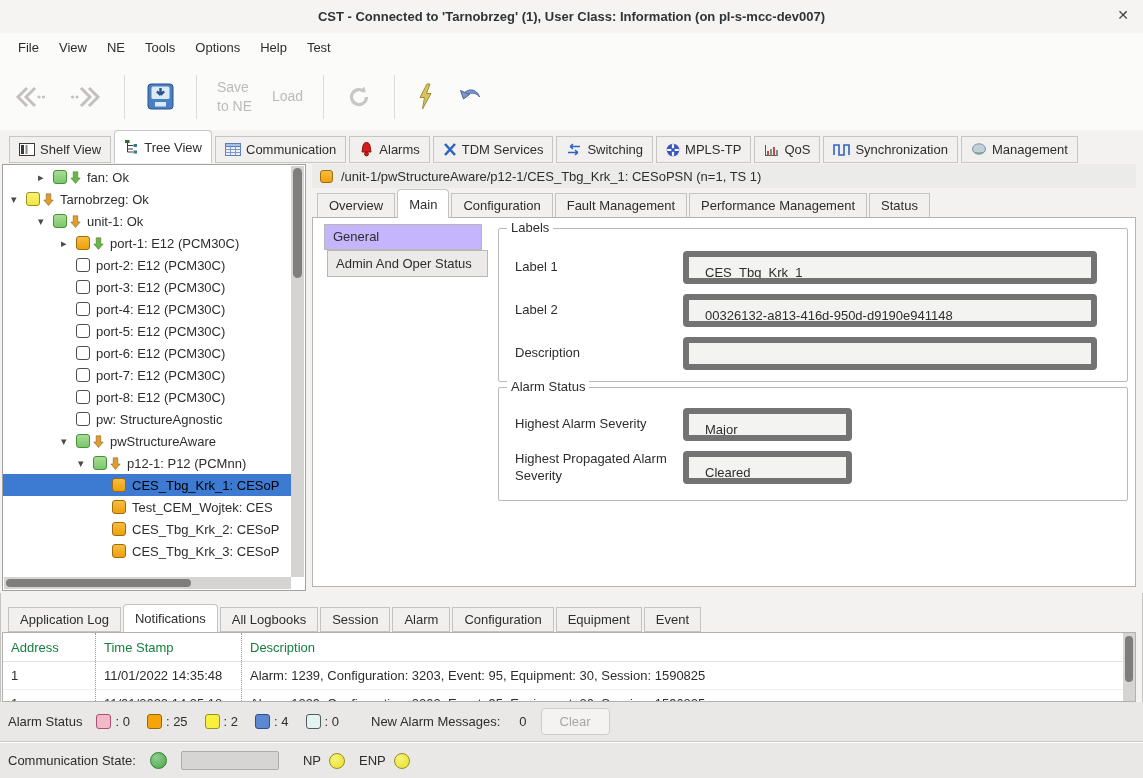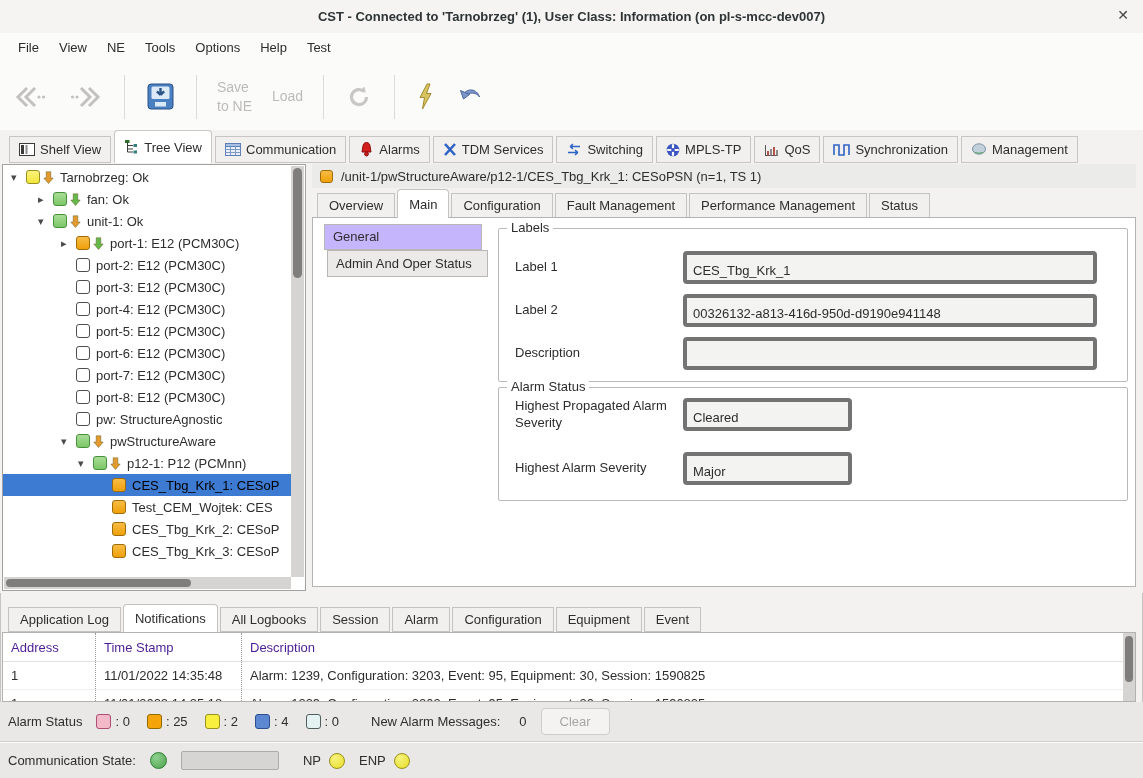--- a/index.html
+++ b/index.html
@@ -70,32 +70,32 @@
   .detailbody{position:absolute;left:2px;top:54px;right:7px;bottom:6px;background:#fff;border:1px solid #b5b3b1;box-sizing:border-box;}
   .sidetab{position:absolute;box-sizing:border-box;padding-left:8px;line-height:24px;}
   .sidetab.sel{left:11px;top:6px;width:158px;height:26px;background:#c4b5fd;border:1px solid #b9b7b5;}
   .sidetab.unsel{left:14px;top:32px;width:161px;height:27px;background:#eceae8;border:1px solid #b9b7b5;line-height:26px;}
   .grp{position:absolute;border:1px solid #bcbab8;border-radius:2px;}
   .grp-legend{position:absolute;top:-9px;left:8px;background:#fff;padding:0 4px;}
   .grp1{left:185px;top:10px;width:628px;height:152px;}
   .grp2{left:185px;top:169px;width:628px;height:112px;}
   .frow{display:flex;align-items:center;margin-left:16px;}
   .flabel{width:168px;flex:none;line-height:1.3;}
-  .finput{height:33px;box-sizing:border-box;background:#f3f3f2;border:4px solid #737373;border-radius:4px;
-          padding:0 6px;line-height:31px;white-space:nowrap;overflow:hidden;}
+  .finput{height:33px;box-sizing:border-box;background:#f3f3f2;border:6px solid #737373;border-radius:4px;
+          padding:0 16px;line-height:31px;white-space:nowrap;overflow:hidden;}
   .w-wide{width:414px;}
   .w-med{width:169px;}
 
   
   .logtabs{position:absolute;left:8px;top:604px;height:28px;display:flex;align-items:flex-end;}
   .logtab{height:25px;display:flex;align-items:center;padding:0 11px;background:#f1f0ee;border:1px solid #c5c3c1;margin-right:2px;box-sizing:border-box;white-space:nowrap;}
   .logtab.active{background:#fff;height:28px;border-bottom:none;border-radius:4px 4px 0 0;z-index:2;}
   .logtable{position:absolute;left:2px;top:632px;right:7px;height:70px;background:#fff;border:1px solid #b3b1af;box-sizing:border-box;overflow:hidden;}
   .trow{display:grid;grid-template-columns:93px 146px auto;}
-  .thead{height:28px;color:#4c1d95;border-bottom:1px solid #e3e1df;}
+  .thead{height:28px;color:#15803d;border-bottom:1px solid #e3e1df;}
   .tbody-row{height:27px;border-bottom:1px solid #f0efed;}
   .tcell{padding-left:8px;display:flex;align-items:center;white-space:nowrap;overflow:hidden;}
   .tcell.div{border-right:1px dotted #9a9896;}
   .tablescroll{position:absolute;right:0;top:0;bottom:0;width:12px;background:#d6d4d2;}
   .tablescroll .thumb{width:8px;margin:3px 2px;height:46px;background:#7f7d7b;border-radius:4px;}
 
   
   .alarmbar{position:absolute;left:0;top:702px;right:0;height:40px;background:#e9e8e6;border-bottom:1px solid #cfcdcb;
             display:flex;align-items:center;box-sizing:border-box;}
   .ab-label{margin-left:8px;}
@@ -288,45 +288,45 @@
       <span>Management</span>
     </div>
   </div>
 
   <div class="main">
 
     <div class="treepanel">
       <div class="treerows">
 
           <div class="tree-row row-normal">
+            <span class="ind ind-1"></span>
+            <span class="exp exp-closed"></span>
+            <span class="sq sq-green"></span>
+            <span class="arr arr-green">
+              <svg width="11" height="13" viewBox="0 0 11 13">
+                <path d="M5.5 12.5 L0.8 7 H3.2 V0.8 H7.8 V7 H10.2 Z" fill="currentColor" stroke="#6b5a20" stroke-width="0.5"></path>
+              </svg>
+            </span>
+            <span class="tree-lbl">fan: Ok</span>
+          </div>
+
+          <div class="tree-row row-normal">
             <span class="ind ind-0"></span>
             <span class="exp exp-open"></span>
             <span class="sq sq-yellow"></span>
             <span class="arr arr-orange">
               <svg width="11" height="13" viewBox="0 0 11 13">
                 <path d="M5.5 12.5 L0.8 7 H3.2 V0.8 H7.8 V7 H10.2 Z" fill="currentColor" stroke="#6b5a20" stroke-width="0.5"></path>
               </svg>
             </span>
             <span class="tree-lbl">Tarnobrzeg: Ok</span>
           </div>
 
           <div class="tree-row row-normal">
             <span class="ind ind-1"></span>
-            <span class="exp exp-closed"></span>
-            <span class="sq sq-green"></span>
-            <span class="arr arr-green">
-              <svg width="11" height="13" viewBox="0 0 11 13">
-                <path d="M5.5 12.5 L0.8 7 H3.2 V0.8 H7.8 V7 H10.2 Z" fill="currentColor" stroke="#6b5a20" stroke-width="0.5"></path>
-              </svg>
-            </span>
-            <span class="tree-lbl">fan: Ok</span>
-          </div>
-
-          <div class="tree-row row-normal">
-            <span class="ind ind-1"></span>
             <span class="exp exp-open"></span>
             <span class="sq sq-green"></span>
             <span class="arr arr-orange">
               <svg width="11" height="13" viewBox="0 0 11 13">
                 <path d="M5.5 12.5 L0.8 7 H3.2 V0.8 H7.8 V7 H10.2 Z" fill="currentColor" stroke="#6b5a20" stroke-width="0.5"></path>
               </svg>
             </span>
             <span class="tree-lbl">unit-1: Ok</span>
           </div>
 
@@ -512,27 +512,27 @@
             <span class="finput w-wide">00326132-a813-416d-950d-d9190e941148</span>
           </div>
           <div class="frow" style="margin-top:10px">
             <span class="flabel">Description</span>
             <span class="finput w-wide"></span>
           </div>
         </div>
 
         <div class="grp grp2">
           <span class="grp-legend" style="background:#fff">Alarm Status</span>
+          <div class="frow" style="margin-top:20px">
+            <span class="flabel">Highest Alarm Severity</span>
+            <span class="finput w-med">Major</span>
+          </div>
           <div class="frow" style="margin-top:10px">
             <span class="flabel">Highest Propagated Alarm Severity</span>
             <span class="finput w-med">Cleared</span>
-          </div>
-          <div class="frow" style="margin-top:20px">
-            <span class="flabel">Highest Alarm Severity</span>
-            <span class="finput w-med">Major</span>
           </div>
         </div>
       </div>
     </div>
   </div>
 
   <div class="logtabs">
     <div class="logtab">
         <span>Application Log</span>
       </div>

